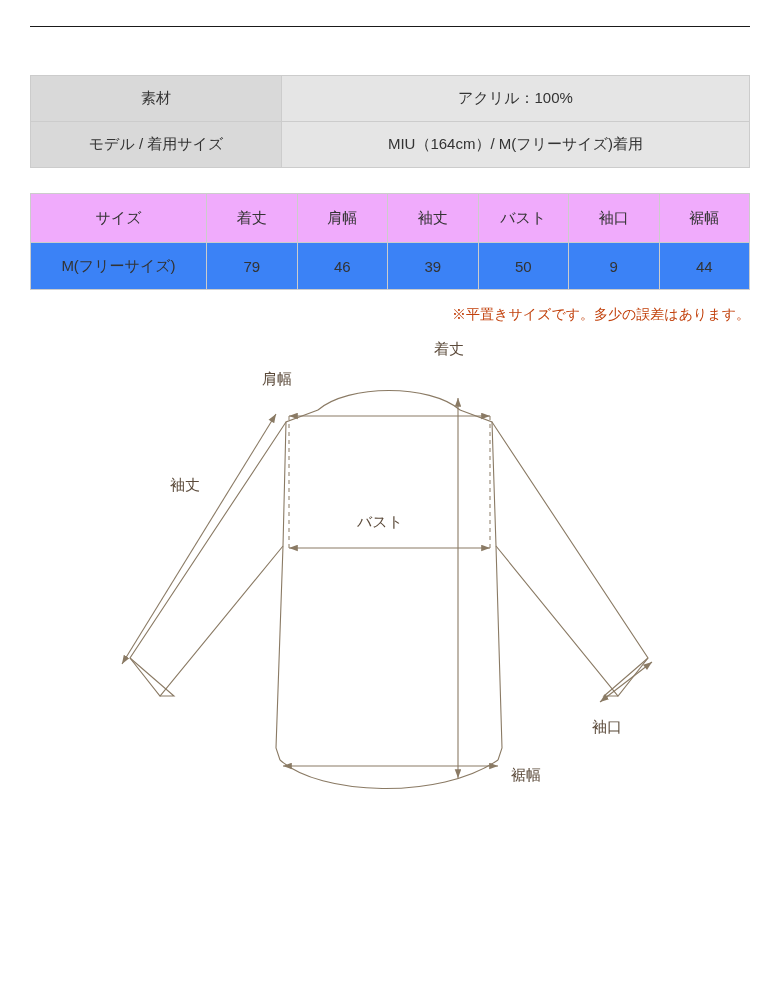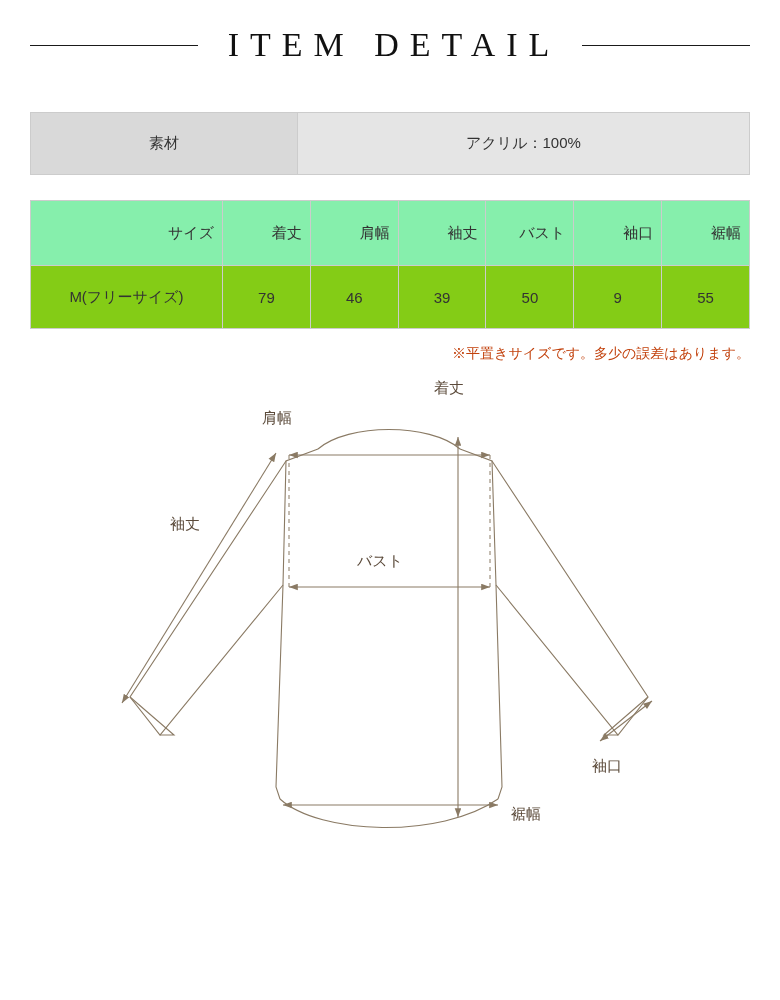--- a/index.html
+++ b/index.html
@@ -47,21 +47,21 @@
     border-collapse: collapse;
     width: 720px;
     table-layout: fixed;
   }
   table td, table th {
     border: 1px solid #cccccc;
     text-align: center;
     font-size: 15px;
     font-weight: normal;
     color: #333333;
-    padding: 8px;
+    padding: 0;
   }
   
   #material-table {
     margin-top: 48px;
   }
   #material-table td {
     height: 45px;
   }
   #material-table .label-cell {
     background: #d9d9d9;
@@ -69,27 +69,26 @@
   }
   #material-table .value-cell {
     background: #e5e5e5;
   }
 
   
   #size-table {
     margin-top: 25px;
   }
   #size-table th {
-    background: #86efac;
+    background: #f0abfc;
     height: 48px;
-    text-align: right;
   }
   #size-table td {
     height: 46px;
-    background: #84cc16;
+    background: #3b82f6;
   }
   #size-table .col-first { width: 175px; }
 
   .note {
     width: 720px;
     padding: 0 30px;
     box-sizing: content-box;
     text-align: right;
     font-size: 14px;
     color: #c2410c;
@@ -111,30 +110,33 @@
     font-size: 15px;
     color: #5b4a3a;
     white-space: nowrap;
   }
 </style>
 </head>
 <body>
 
 <div class="title-row">
   <div class="title-rule"></div>
-  <div class="title-text">ITEM DETAIL</div>
   <div class="title-rule"></div>
 </div>
 
 <div class="table-wrap">
   <table id="material-table">
     <tbody>
       <tr>
         <td class="label-cell">素材</td>
         <td class="value-cell">アクリル：100%</td>
+      </tr>
+      <tr>
+        <td class="label-cell">モデル / 着用サイズ</td>
+        <td class="value-cell">MIU（164cm）/ M(フリーサイズ)着用</td>
       </tr>
     </tbody>
   </table>
 </div>
 
 <div class="table-wrap">
   <table id="size-table">
     <thead>
       <tr>
         <th class="col-first">サイズ</th>
@@ -147,21 +149,21 @@
       </tr>
     </thead>
     <tbody>
       <tr>
         <td class="col-first">M(フリーサイズ)</td>
         <td>79</td>
         <td>46</td>
         <td>39</td>
         <td>50</td>
         <td>9</td>
-        <td>55</td>
+        <td>44</td>
       </tr>
     </tbody>
   </table>
 </div>
 
 <div class="note">※平置きサイズです。多少の誤差はあります。</div>
 
 <div class="diagram">
   <svg width="780" height="560" viewBox="0 0 780 560">
     <defs>

